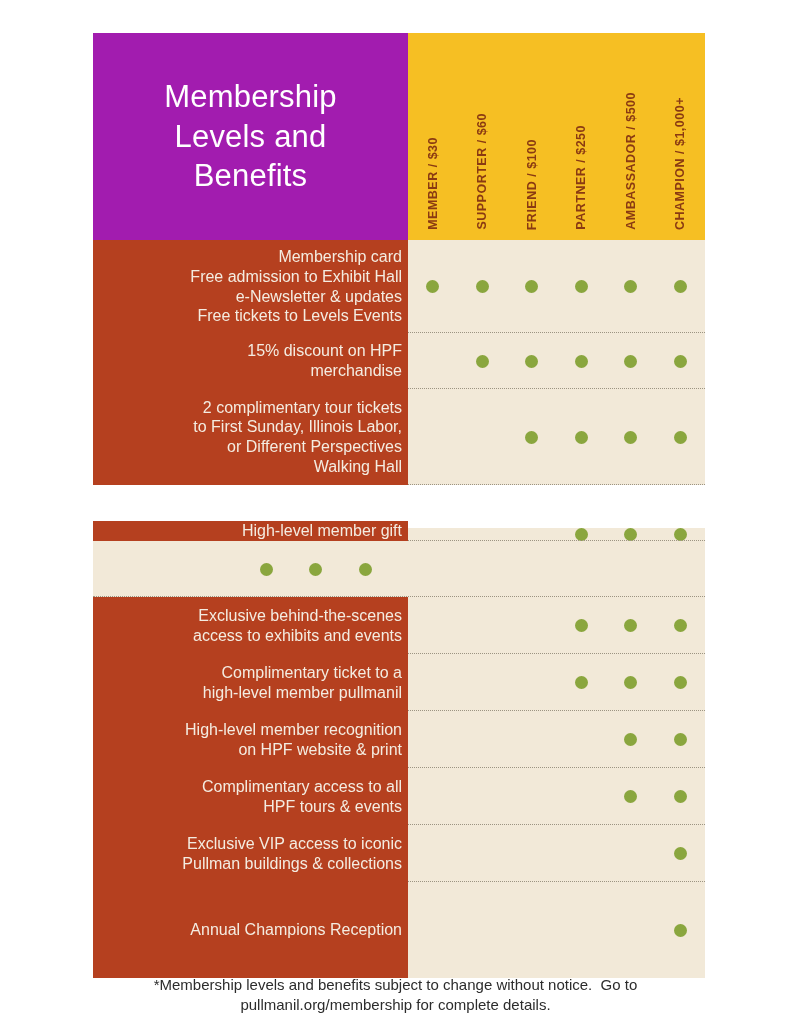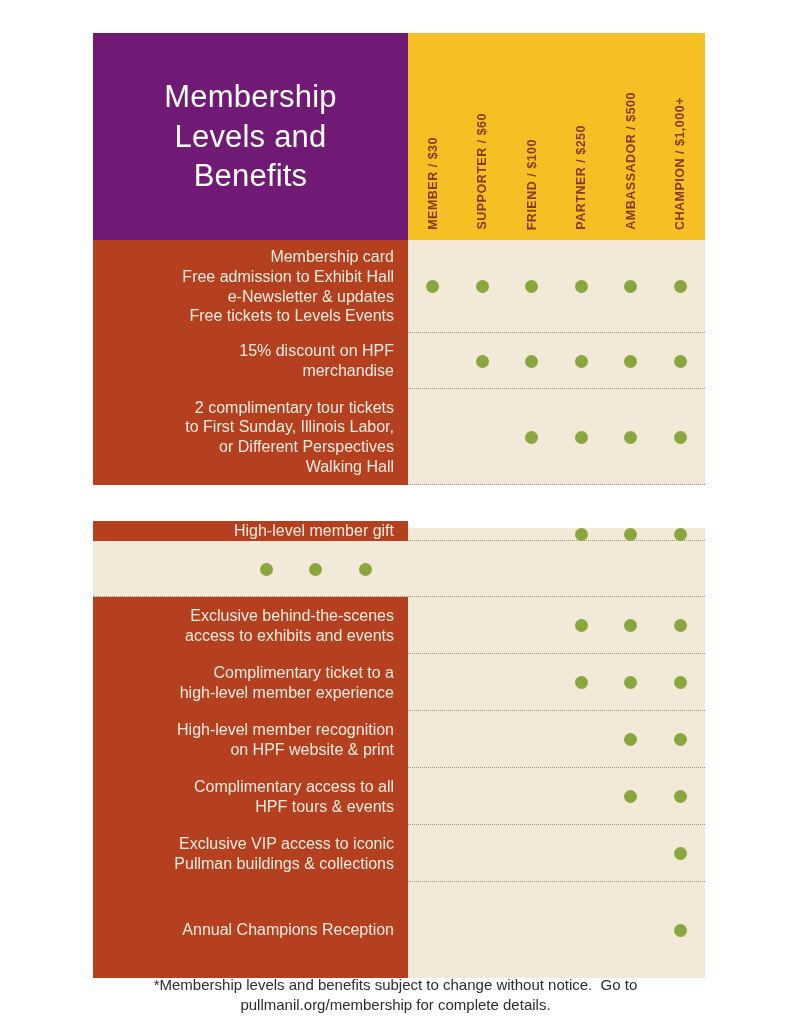--- a/index.html
+++ b/index.html
@@ -32,21 +32,21 @@
     height: 935px;
   }
 
   
   .header-row {
     display: flex;
     height: 207px;
   }
   .title-cell {
     width: 353px;
-    background: #701a75;
+    background: #a21caf;
     display: flex;
     align-items: center;
     justify-content: center;
     box-sizing: border-box;
     padding: 0 16px;
   }
   .title-text {
     color: #ffffff;
     font-size: 31px;
     line-height: 1.28;
@@ -88,21 +88,21 @@
   }
   .row {
     display: flex;
     flex: 0 0 auto;
   }
   .label-cell {
     width: 315px;
     background: #b5401f;
     color: #f4ece1;
     box-sizing: border-box;
-    padding: 0 14px 0 10px;
+    padding: 0 6px 0 10px;
     display: flex;
     align-items: center;
     justify-content: flex-end;
     text-align: right;
   }
   .label-cell .label-text {
     font-size: 16px;
     line-height: 1.22;
     font-weight: 400;
   }
@@ -328,21 +328,21 @@
             <div class="mark-slot">
               <span class="dot"></span>
             </div>
             <div class="mark-slot">
               <span class="dot"></span>
             </div>
           </div>
         </div>
         <div class="row" style="height: 57px;">
           <div class="label-cell">
-            <div class="label-text"><span>Complimentary ticket to a</span><br><span>high-level member experience</span></div>
+            <div class="label-text"><span>Complimentary ticket to a</span><br><span>high-level member pullmanil</span></div>
           </div>
           <div class="marks-cell">
             <div class="mark-slot">
               <span class="dot off"></span>
             </div>
             <div class="mark-slot">
               <span class="dot off"></span>
             </div>
             <div class="mark-slot">
               <span class="dot off"></span>

